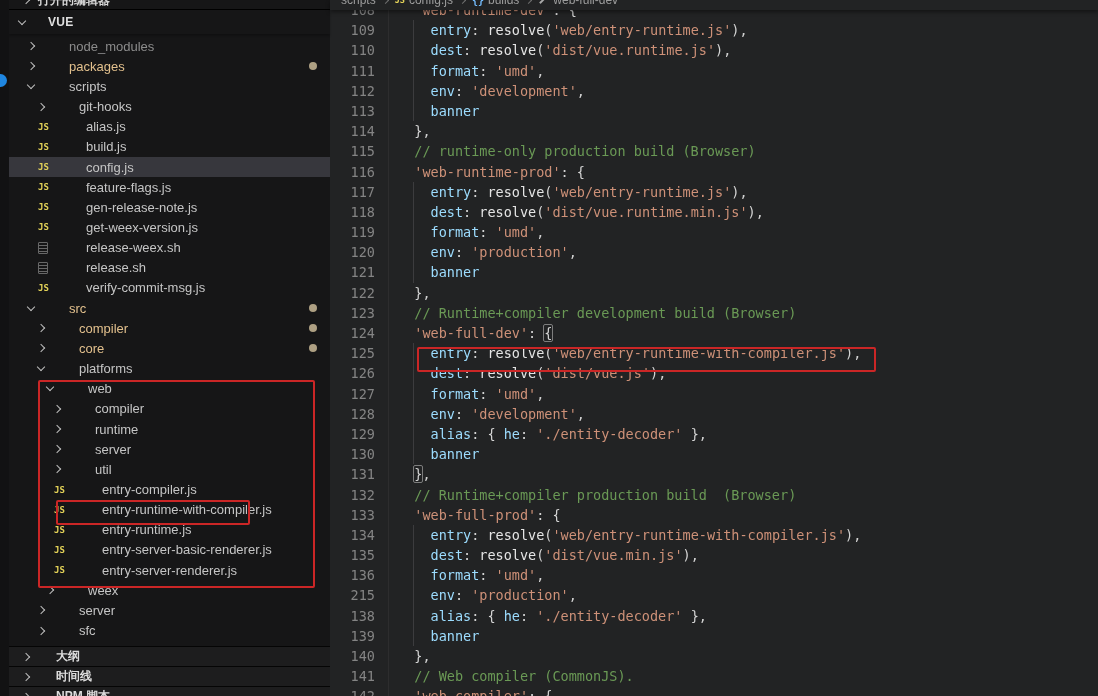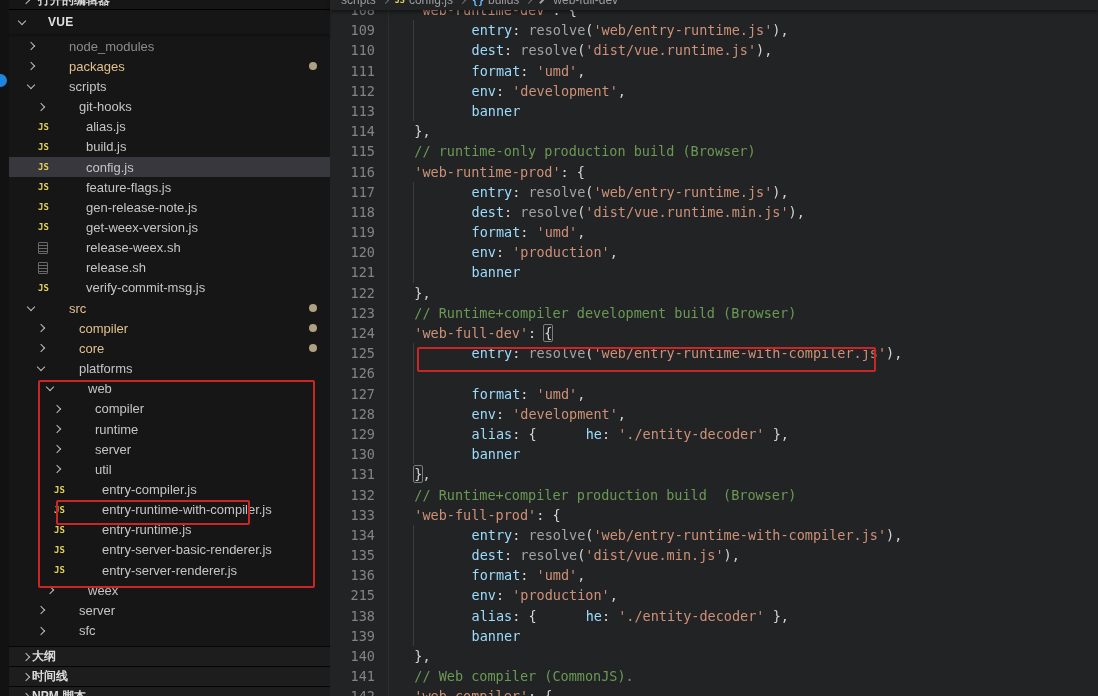--- a/index.html
+++ b/index.html
@@ -28,42 +28,42 @@
   .ind1 { padding-left:19px; } .ind2 { padding-left:29px; } .ind3 { padding-left:38px; } .ind4 { padding-left:45px; }
   .chev { display:inline-block; width:6px; height:6px; border-right:1.4px solid #bdbdbd; border-bottom:1.4px solid #bdbdbd; flex:none; }
   .chev.right { transform:rotate(-45deg); margin-right:3px; }
   .chev.down  { transform:rotate(45deg);  margin-right:3px; margin-top:-3px; }
   .chev.sep { width:5px; height:5px; border-color:#6f6f6f; transform:rotate(-45deg); margin:0 2px; }
   .js-badge { flex:none; width:16px; font-size:9px; font-weight:bold; color:#e2d158; font-family:"DejaVu Sans Mono",monospace; }
   .sh-icon { flex:none; width:10px; height:12px; margin-right:6px; border:1px solid #7d7d7d; border-radius:1px;
              background:repeating-linear-gradient(#161617 0 2px,#7d7d7d 2px 3px); opacity:.8; }
   .dot-badge { margin-left:auto; margin-right:13px; width:8px; height:8px; border-radius:50%; background:#aea083; flex:none; }
   .panels { position:absolute; left:0; right:0; top:646px; }
-  .panel-row { display:flex; align-items:center; gap:0; height:20px; padding-left:14px; background:#1d1d1e;
+  .panel-row { display:flex; align-items:center; gap:24px; height:20px; padding-left:14px; background:#1d1d1e;
                border-top:1px solid #050505; font-size:12px; font-weight:bold; color:#dcdcdc; }
 
   
   .editor { position:absolute; left:330px; top:0; right:0; bottom:0; background:#222324; }
   .breadcrumb { position:relative; z-index:10; height:10px; overflow:hidden; background:#222324;
                 box-shadow:0 2px 4px rgba(0,0,0,.45); }
   .breadcrumb .inner { display:flex; align-items:center; gap:5px; height:22px; margin-top:-11px;
                        padding-left:11px; font-size:12px; color:#9d9d9d; }
   .bc-item { display:flex; align-items:center; gap:4px; cursor:pointer; }
   .bc-js { font-size:8.5px; font-weight:bold; color:#e2d158; font-family:"DejaVu Sans Mono",monospace; }
   .bc-obj { font-size:10px; font-weight:bold; color:#75beff; font-family:"DejaVu Sans Mono",monospace; }
   .bc-wrench { width:11px; height:11px; fill:#a8a8a8; }
 
   .code { position:relative; padding-top:0; font-family:"DejaVu Sans Mono",monospace; font-size:13.5px; }
   .code-line { position:relative; display:flex; height:20.2px; line-height:20.2px; white-space:pre; }
   .code-line:first-child { margin-top:-10px; }
   .lnum { flex:none; width:45px; text-align:right; color:#848484; }
   .ga { flex:none; width:14px; border-right:1px solid #2d2d2e; }
   .ltext { padding-left:9px; color:#d4d4d4; }
   .code-line.g2::before { content:""; position:absolute; left:83px; top:0; bottom:0; border-left:1px solid #3c3c3e; }
-  .tok-s { color:#ce9178; } .tok-k { color:#9cdcfe;margin-left:41px; } .tok-f { color:#a3a3a3; }
+  .tok-s { color:#ce9178; } .tok-k { color:#9cdcfe; } .tok-f { color:#e5e5e5; }
   .tok-p { color:#d4d4d4; } .tok-c { color:#6a9955; }
   .tok-b { color:#d4d4d4; outline:1px solid #7d7d7d; border-radius:1px; }
 
   
   .anno { position:absolute; border:2px solid #cb2626; border-radius:2px; pointer-events:none; z-index:40; }
   #anno-tree  { left:38px;  top:380px; width:277px; height:208px; }
   #anno-file  { left:56px;  top:500px; width:194px; height:25px;  z-index:41; }
   #anno-entry { left:417px; top:347px; width:459px; height:25px; }
 </style>
 </head>
@@ -265,21 +265,21 @@
         <div class="code-line"><span class="lnum">116</span><span class="ga"></span><span class="ltext"><span class="tok-s">  'web-runtime-prod'</span><span class="tok-p">: {</span></span></div>
         <div class="code-line g2"><span class="lnum">117</span><span class="ga"></span><span class="ltext"><span class="tok-p">    </span><span class="tok-k">entry</span><span class="tok-p">: </span><span class="tok-f">resolve</span><span class="tok-p">(</span><span class="tok-s">'web/entry-runtime.js'</span><span class="tok-p">),</span></span></div>
         <div class="code-line g2"><span class="lnum">118</span><span class="ga"></span><span class="ltext"><span class="tok-p">    </span><span class="tok-k">dest</span><span class="tok-p">: </span><span class="tok-f">resolve</span><span class="tok-p">(</span><span class="tok-s">'dist/vue.runtime.min.js'</span><span class="tok-p">),</span></span></div>
         <div class="code-line g2"><span class="lnum">119</span><span class="ga"></span><span class="ltext"><span class="tok-p">    </span><span class="tok-k">format</span><span class="tok-p">: </span><span class="tok-s">'umd'</span><span class="tok-p">,</span></span></div>
         <div class="code-line g2"><span class="lnum">120</span><span class="ga"></span><span class="ltext"><span class="tok-p">    </span><span class="tok-k">env</span><span class="tok-p">: </span><span class="tok-s">'production'</span><span class="tok-p">,</span></span></div>
         <div class="code-line g2"><span class="lnum">121</span><span class="ga"></span><span class="ltext"><span class="tok-p">    </span><span class="tok-k">banner</span></span></div>
         <div class="code-line"><span class="lnum">122</span><span class="ga"></span><span class="ltext"><span class="tok-p">  },</span></span></div>
         <div class="code-line"><span class="lnum">123</span><span class="ga"></span><span class="ltext"><span class="tok-c">  // Runtime+compiler development build (Browser)</span></span></div>
         <div class="code-line"><span class="lnum">124</span><span class="ga"></span><span class="ltext"><span class="tok-s">  'web-full-dev'</span><span class="tok-p">: </span><span class="tok-b">{</span></span></div>
         <div class="code-line g2"><span class="lnum">125</span><span class="ga"></span><span class="ltext"><span class="tok-p">    </span><span class="tok-k">entry</span><span class="tok-p">: </span><span class="tok-f">resolve</span><span class="tok-p">(</span><span class="tok-s">'web/entry-runtime-with-compiler.js'</span><span class="tok-p">),</span></span></div>
-        <div class="code-line g2"><span class="lnum">126</span><span class="ga"></span></div>
+        <div class="code-line g2"><span class="lnum">126</span><span class="ga"></span><span class="ltext"><span class="tok-p">    </span><span class="tok-k">dest</span><span class="tok-p">: </span><span class="tok-f">resolve</span><span class="tok-p">(</span><span class="tok-s">'dist/vue.js'</span><span class="tok-p">),</span></span></div>
         <div class="code-line g2"><span class="lnum">127</span><span class="ga"></span><span class="ltext"><span class="tok-p">    </span><span class="tok-k">format</span><span class="tok-p">: </span><span class="tok-s">'umd'</span><span class="tok-p">,</span></span></div>
         <div class="code-line g2"><span class="lnum">128</span><span class="ga"></span><span class="ltext"><span class="tok-p">    </span><span class="tok-k">env</span><span class="tok-p">: </span><span class="tok-s">'development'</span><span class="tok-p">,</span></span></div>
         <div class="code-line g2"><span class="lnum">129</span><span class="ga"></span><span class="ltext"><span class="tok-p">    </span><span class="tok-k">alias</span><span class="tok-p">: { </span><span class="tok-k">he</span><span class="tok-p">: </span><span class="tok-s">'./entity-decoder'</span><span class="tok-p"> },</span></span></div>
         <div class="code-line g2"><span class="lnum">130</span><span class="ga"></span><span class="ltext"><span class="tok-p">    </span><span class="tok-k">banner</span></span></div>
         <div class="code-line"><span class="lnum">131</span><span class="ga"></span><span class="ltext"><span class="tok-p">  </span><span class="tok-b">}</span><span class="tok-p">,</span></span></div>
         <div class="code-line"><span class="lnum">132</span><span class="ga"></span><span class="ltext"><span class="tok-c">  // Runtime+compiler production build  (Browser)</span></span></div>
         <div class="code-line"><span class="lnum">133</span><span class="ga"></span><span class="ltext"><span class="tok-s">  'web-full-prod'</span><span class="tok-p">: {</span></span></div>
         <div class="code-line g2"><span class="lnum">134</span><span class="ga"></span><span class="ltext"><span class="tok-p">    </span><span class="tok-k">entry</span><span class="tok-p">: </span><span class="tok-f">resolve</span><span class="tok-p">(</span><span class="tok-s">'web/entry-runtime-with-compiler.js'</span><span class="tok-p">),</span></span></div>
         <div class="code-line g2"><span class="lnum">135</span><span class="ga"></span><span class="ltext"><span class="tok-p">    </span><span class="tok-k">dest</span><span class="tok-p">: </span><span class="tok-f">resolve</span><span class="tok-p">(</span><span class="tok-s">'dist/vue.min.js'</span><span class="tok-p">),</span></span></div>
         <div class="code-line g2"><span class="lnum">136</span><span class="ga"></span><span class="ltext"><span class="tok-p">    </span><span class="tok-k">format</span><span class="tok-p">: </span><span class="tok-s">'umd'</span><span class="tok-p">,</span></span></div>

